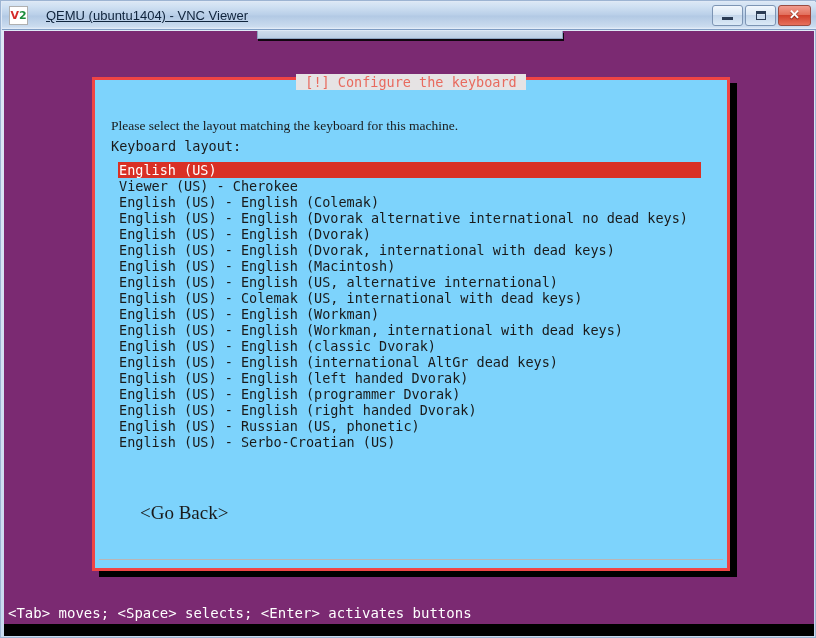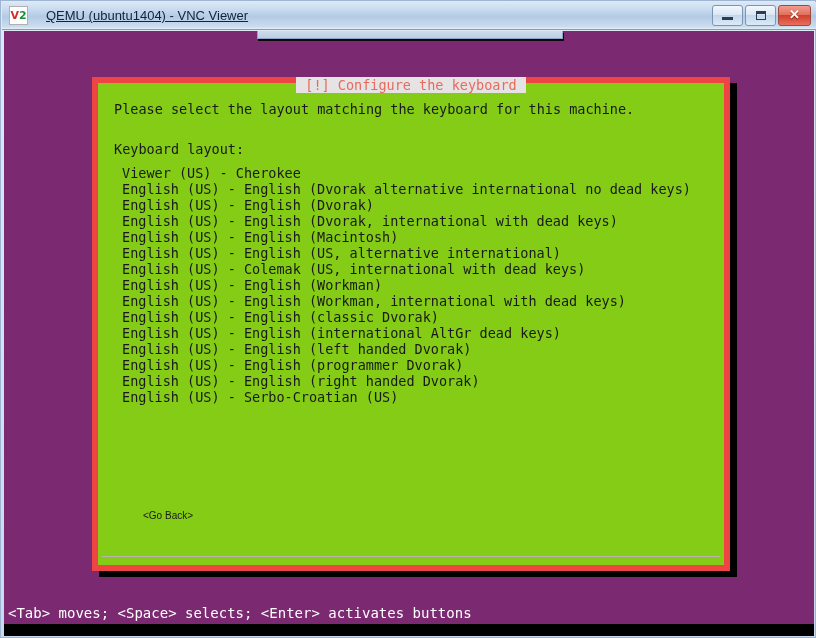--- a/index.html
+++ b/index.html
@@ -118,23 +118,23 @@
   .dlg-shadow {
     position: absolute;
     left: 95px; top: 52px;
     width: 638px; height: 494px;
     background: #000000;
   }
   .dialog {
     position: absolute;
     left: 88px; top: 46px;
     width: 638px; height: 494px;
-    background: #84cc16;
+    background: #7dd3fc;
     box-sizing: border-box;
-    border: 6px solid #ef4444;
+    border: 3px solid #ef4444;
   }
   .dlg-titlebar {
     position: absolute;
     left: 0; top: -8px;
     width: 100%;
     text-align: center;
     pointer-events: none;
   }
   .dlg-title-text {
     display: inline-block;
@@ -153,21 +153,21 @@
     padding: 0;
   }
   .dlg-text {
     position: absolute;
     font-family: "DejaVu Sans Mono", monospace;
     font-size: 13.5px;
     line-height: 16px;
     color: #1a1a1a;
     white-space: pre;
   }
-  #prompt-line { left: 16px; top: 18px; }
+  #prompt-line { left: 16px; top: 38px; font-family: Liberation Serif, serif; }
   #field-label { left: 16px; top: 58px; }
 
   .layout-list {
     position: absolute;
     left: 23px; top: 82px;
     width: 590px;
   }
   .layout-item {
     font-family: "DejaVu Sans Mono", monospace;
     font-size: 13.5px;
@@ -179,22 +179,22 @@
   }
   .layout-item.selected {
     background: #d93025;
     color: #ffffff;
     width: 582px;
   }
 
   .go-back {
     position: absolute;
     left: 45px; top: 425px;
-    font-family: Liberation Sans, sans-serif;
-    font-size: 10px;
+    font-family: Liberation Serif, serif;
+    font-size: 19px;
     line-height: 16px;
     color: #1a1a1a;
     white-space: pre;
   }
 
   .dlg-footer-line {
     position: absolute;
     left: 4px; right: 4px;
     bottom: 8px;
     height: 1px;
@@ -263,34 +263,37 @@
         <div class="dlg-titlebar">
           <span class="dlg-title-text">[!] Configure the keyboard</span>
         </div>
 
         <div class="dlg-body">
 
           <div class="dlg-text" id="prompt-line">Please select the layout matching the keyboard for this machine.</div>
           <div class="dlg-text" id="field-label">Keyboard layout:</div>
 
           <div class="layout-list" id="layout-list">
+              <div class="layout-item selected">English (US)</div>
               <div class="layout-item">Viewer (US) - Cherokee</div>
+              <div class="layout-item">English (US) - English (Colemak)</div>
               <div class="layout-item">English (US) - English (Dvorak alternative international no dead keys)</div>
               <div class="layout-item">English (US) - English (Dvorak)</div>
               <div class="layout-item">English (US) - English (Dvorak, international with dead keys)</div>
               <div class="layout-item">English (US) - English (Macintosh)</div>
               <div class="layout-item">English (US) - English (US, alternative international)</div>
               <div class="layout-item">English (US) - Colemak (US, international with dead keys)</div>
               <div class="layout-item">English (US) - English (Workman)</div>
               <div class="layout-item">English (US) - English (Workman, international with dead keys)</div>
               <div class="layout-item">English (US) - English (classic Dvorak)</div>
               <div class="layout-item">English (US) - English (international AltGr dead keys)</div>
               <div class="layout-item">English (US) - English (left handed Dvorak)</div>
               <div class="layout-item">English (US) - English (programmer Dvorak)</div>
               <div class="layout-item">English (US) - English (right handed Dvorak)</div>
+              <div class="layout-item">English (US) - Russian (US, phonetic)</div>
               <div class="layout-item">English (US) - Serbo-Croatian (US)</div>
             </div>
 
           <div class="go-back">&lt;Go Back&gt;</div>
 
           <div class="dlg-footer-line"></div>
         </div>
       </div>
 
       <div class="status-bar">

